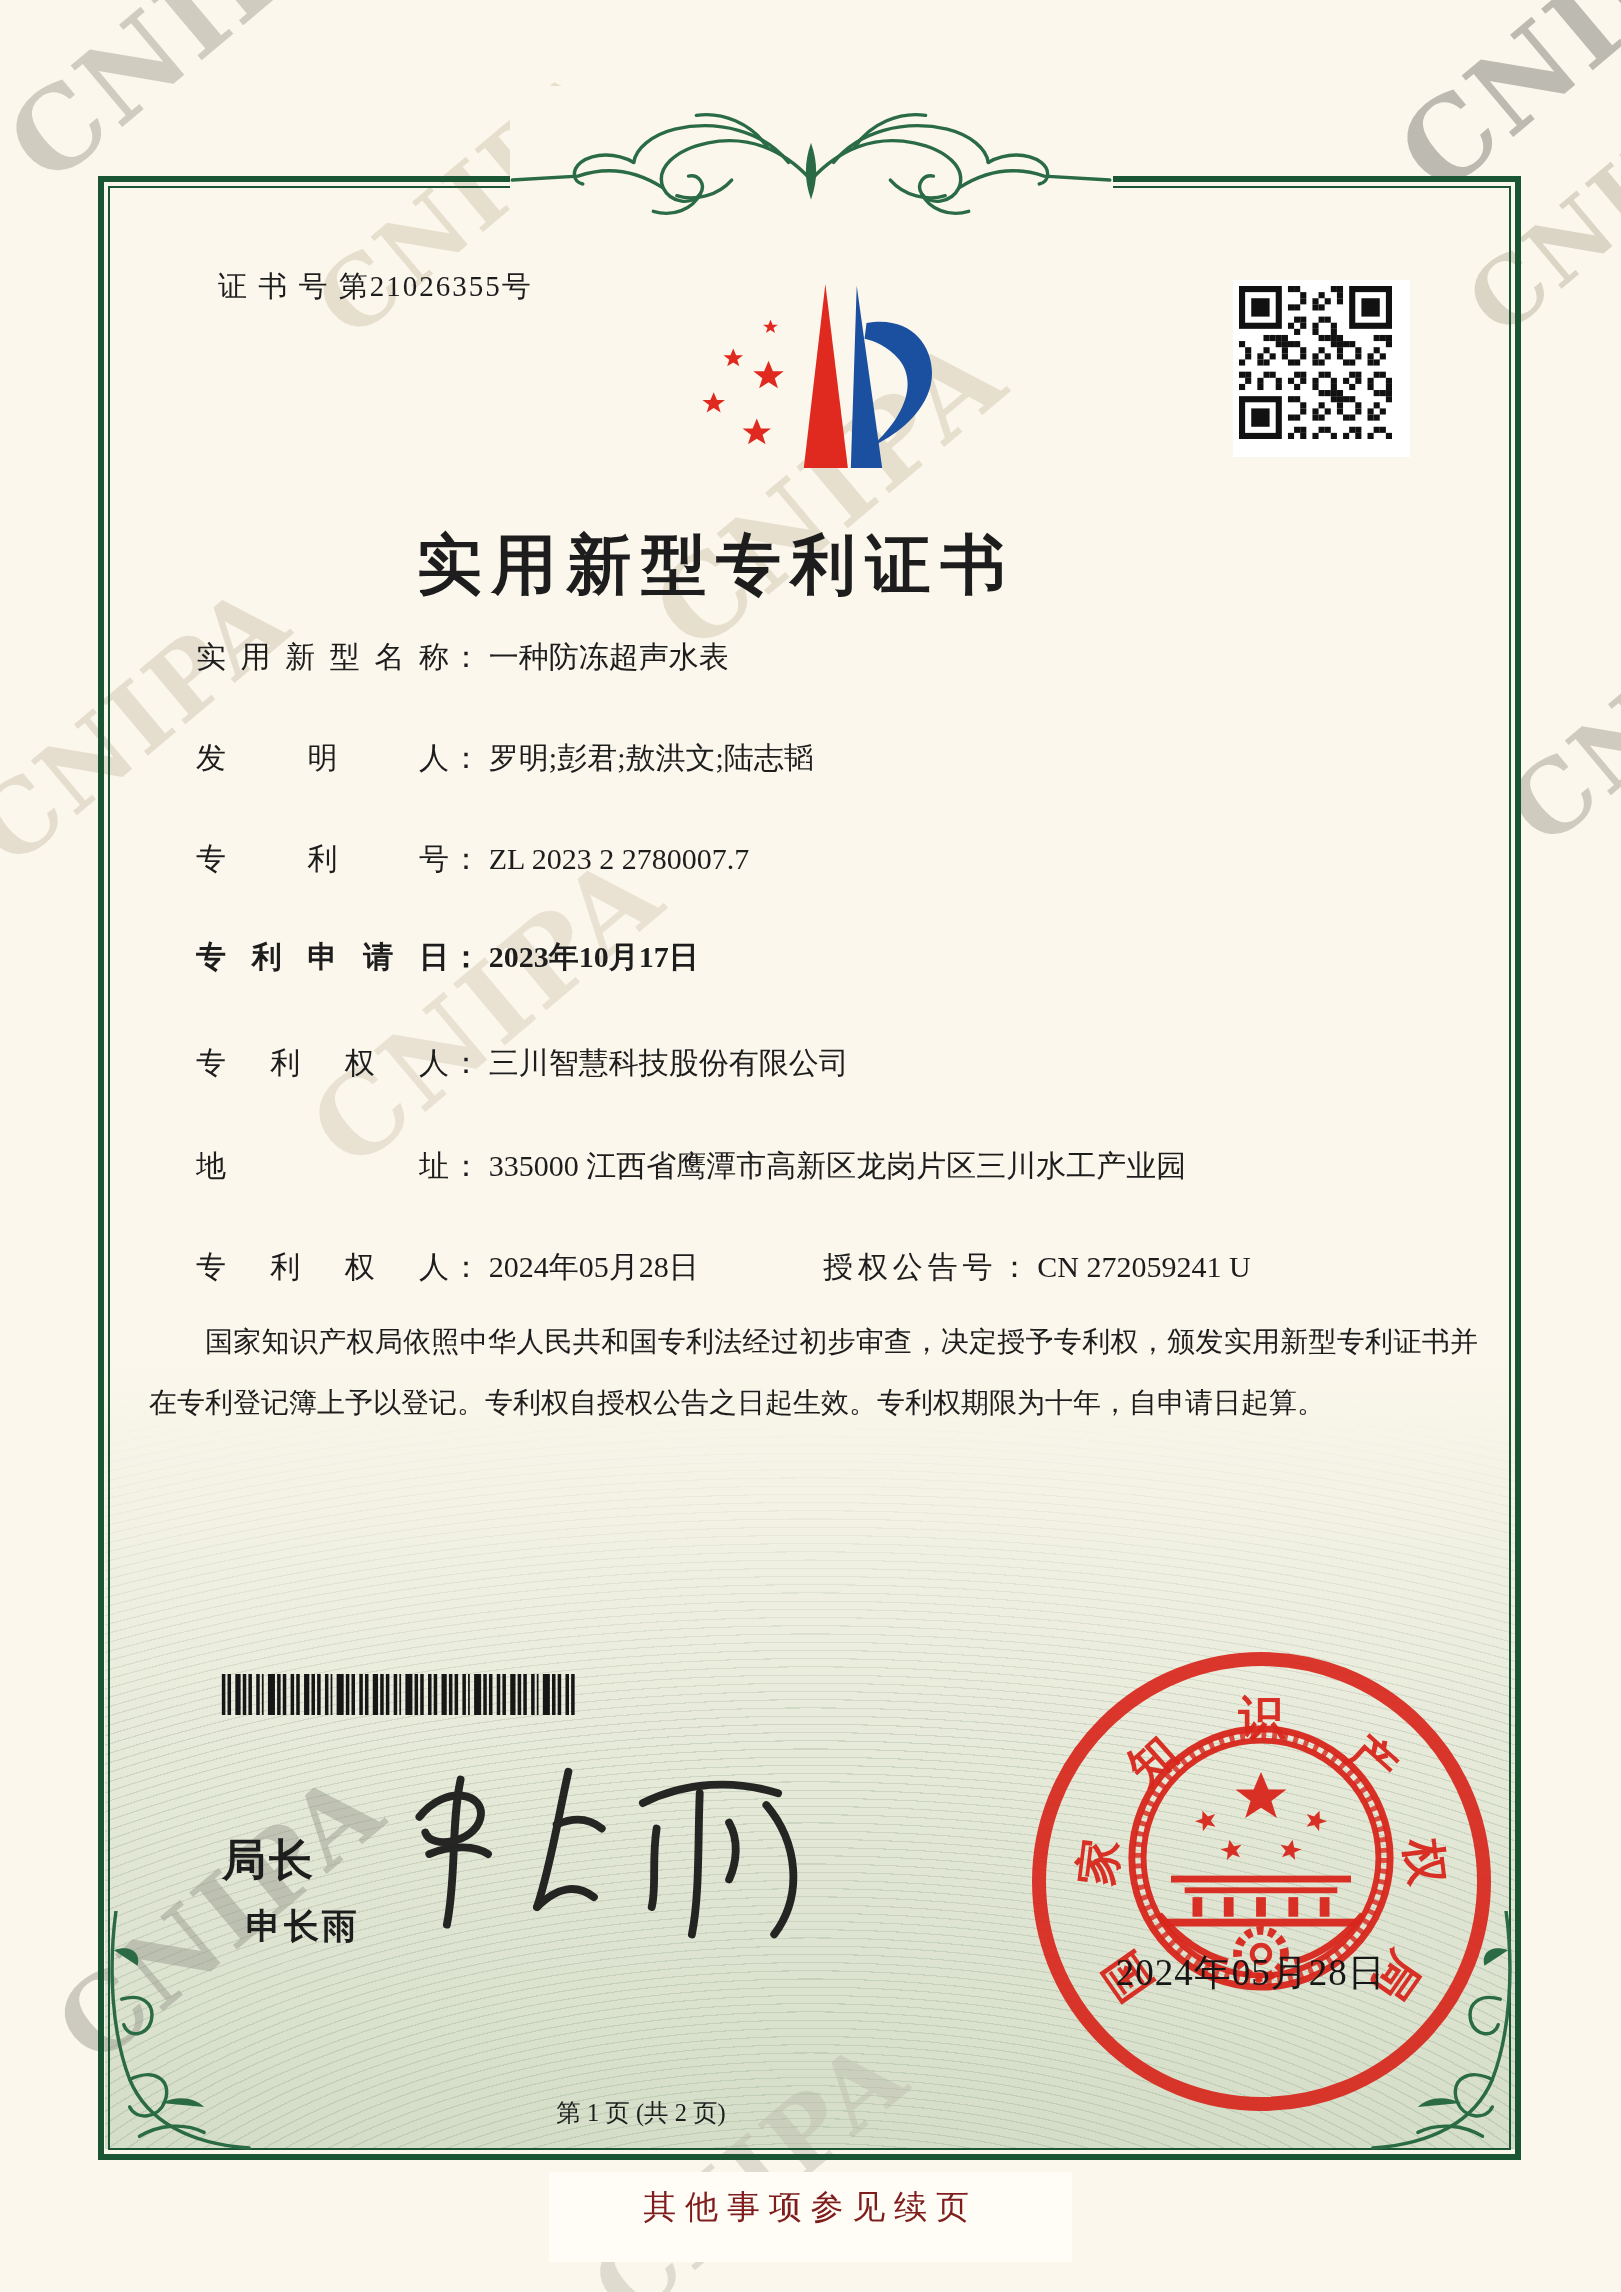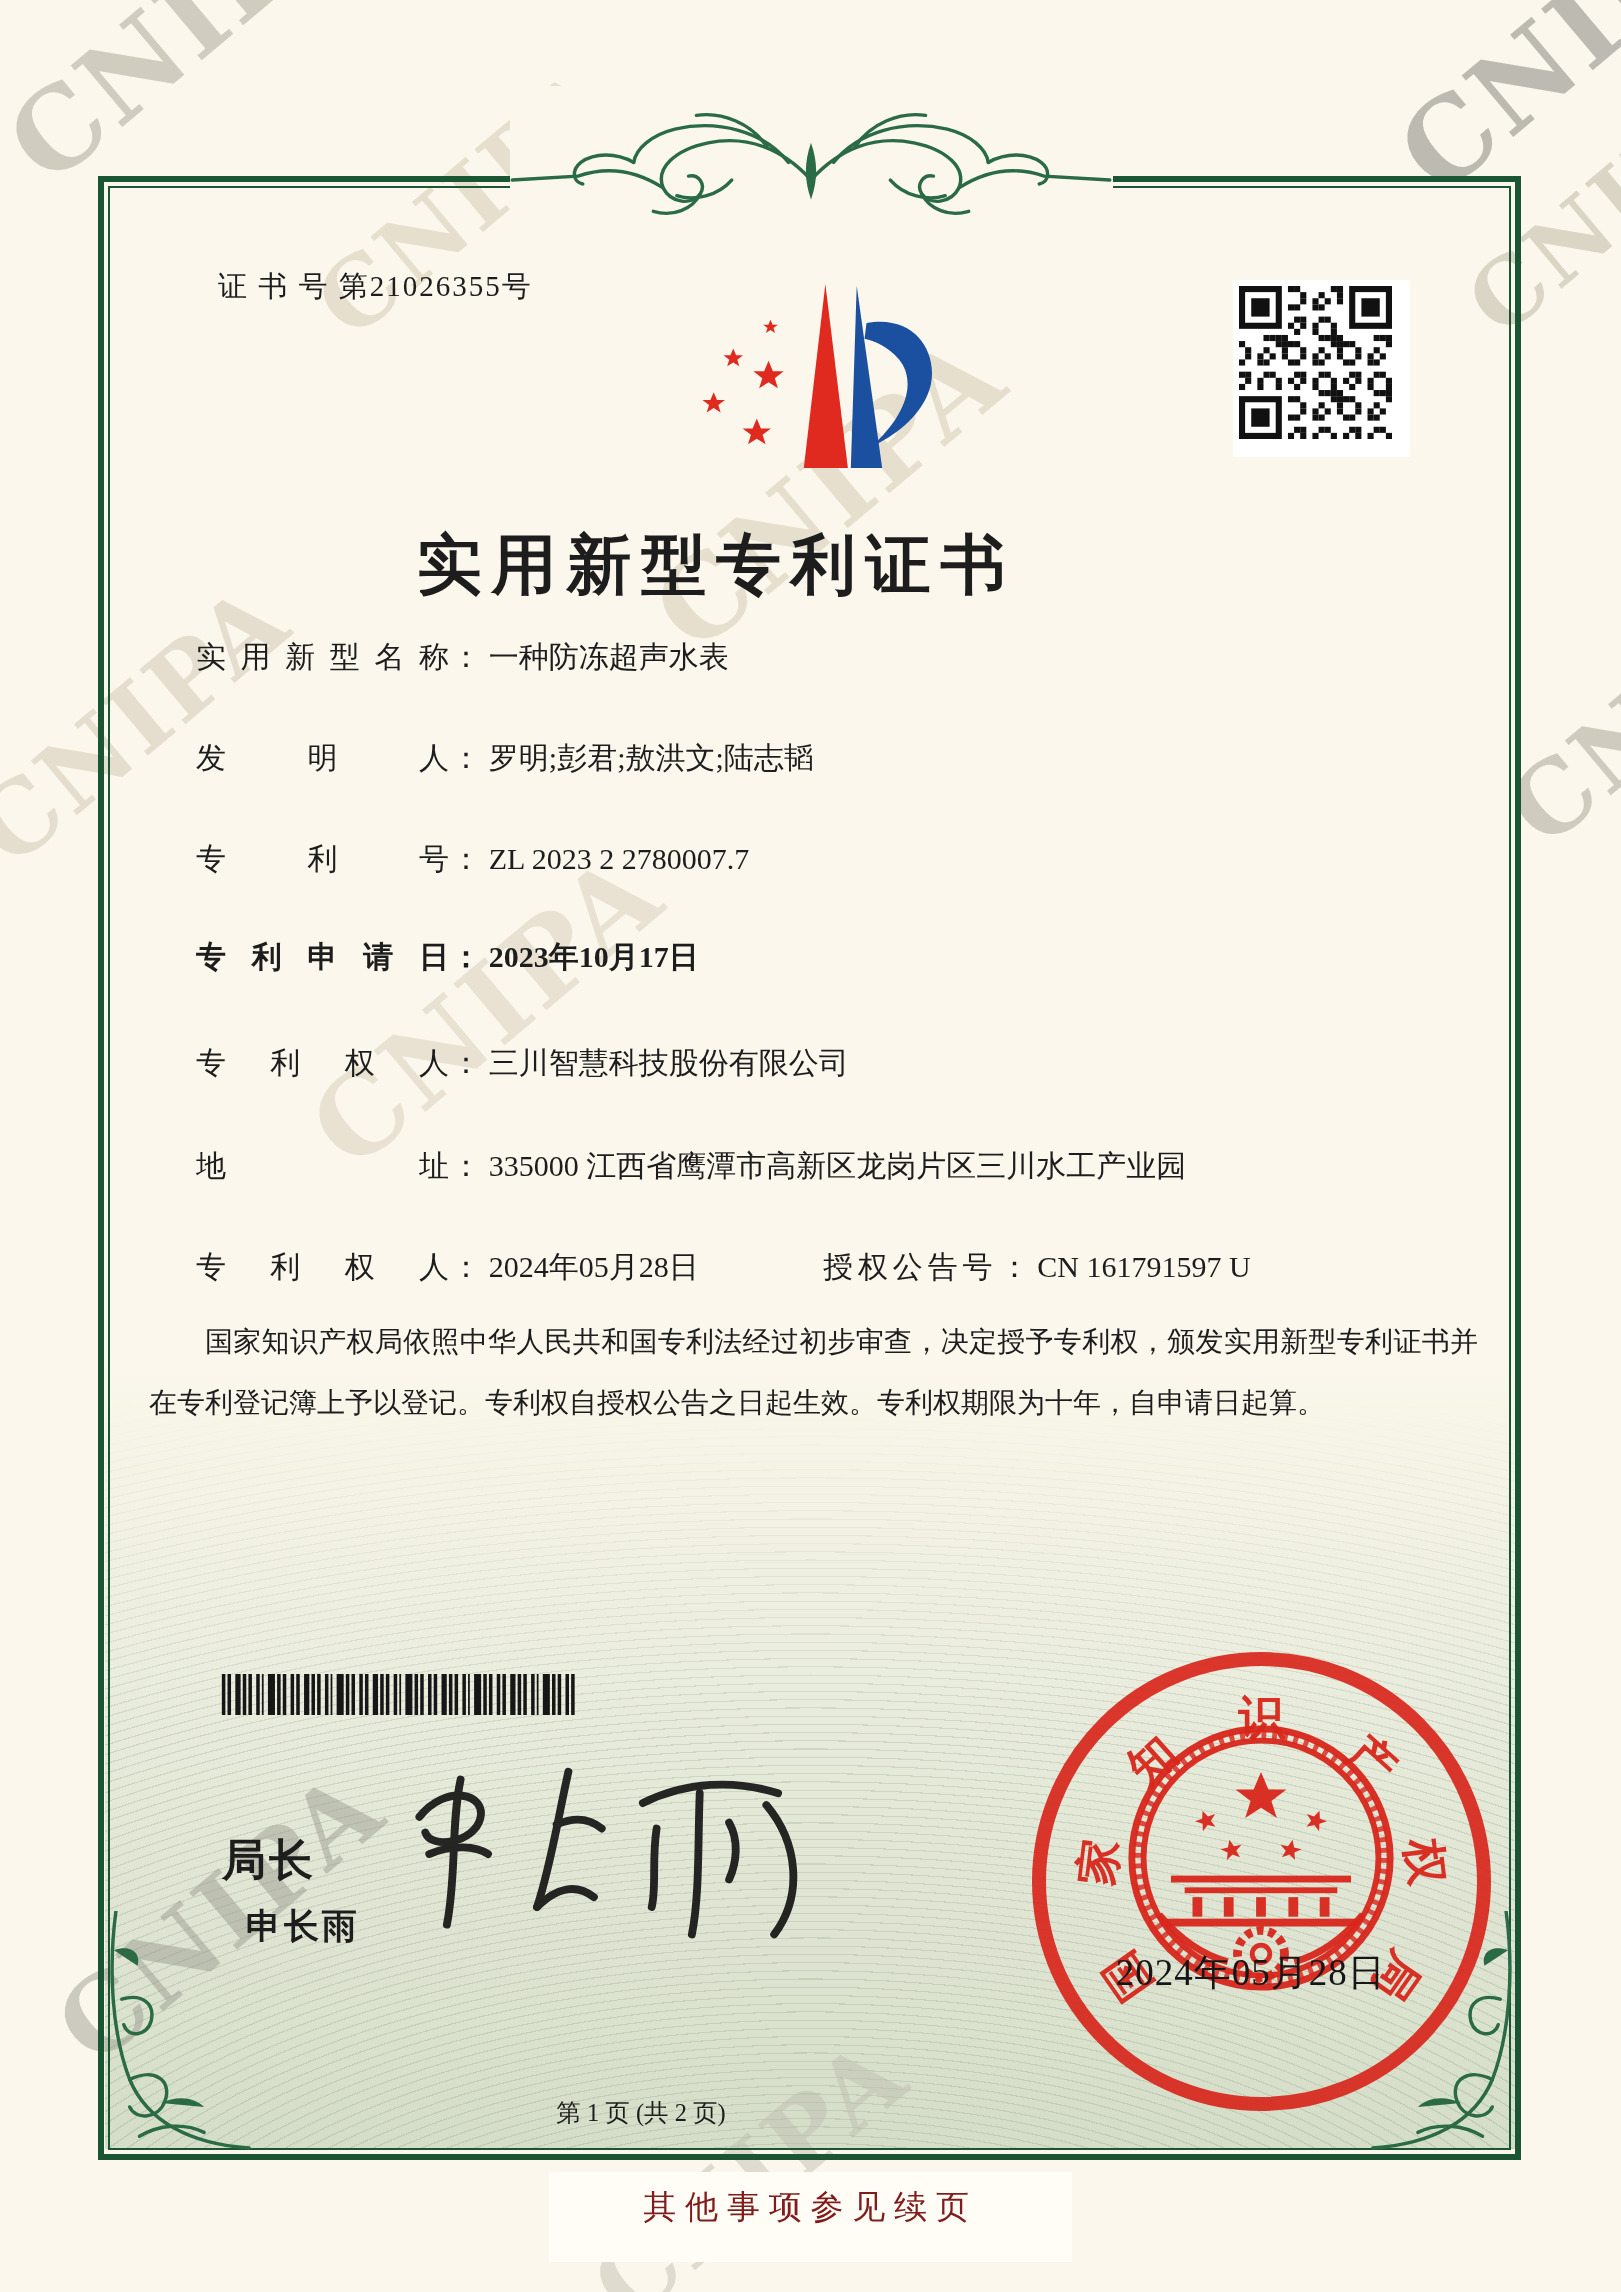--- a/index.html
+++ b/index.html
@@ -337,21 +337,21 @@
   </div>
   <div class="frow" style="top:406px;">
     <span class="flabel">专利权人</span><span class="fcolon">：</span><span>三川智慧科技股份有限公司</span>
   </div>
   <div class="frow" style="top:509px;">
     <span class="flabel">地址</span><span class="fcolon">：</span><span>335000 江西省鹰潭市高新区龙岗片区三川水工产业园</span>
   </div>
   <div class="frow" style="top:610px;">
     <span class="flabel">专利权人</span><span class="fcolon">：</span><span>2024年05月28日</span>
     <span class="grant-pair">
-      <span class="grant-label">授权公告号</span><span class="fcolon">：</span><span>CN 161791597 U</span>
+      <span class="grant-label">授权公告号</span><span class="fcolon">：</span><span>CN 272059241 U</span>
     </span>
   </div>
 </div>
 
 <div class="paras">
   <p>国家知识产权局依照中华人民共和国专利法经过初步审查，决定授予专利权，颁发实用新型专利证书并在专利登记簿上予以登记。专利权自授权公告之日起生效。专利权期限为十年，自申请日起算。</p>
 </div>
 
 <div class="barcode">
   <svg width="359" height="41" viewBox="0 0 366 42">

